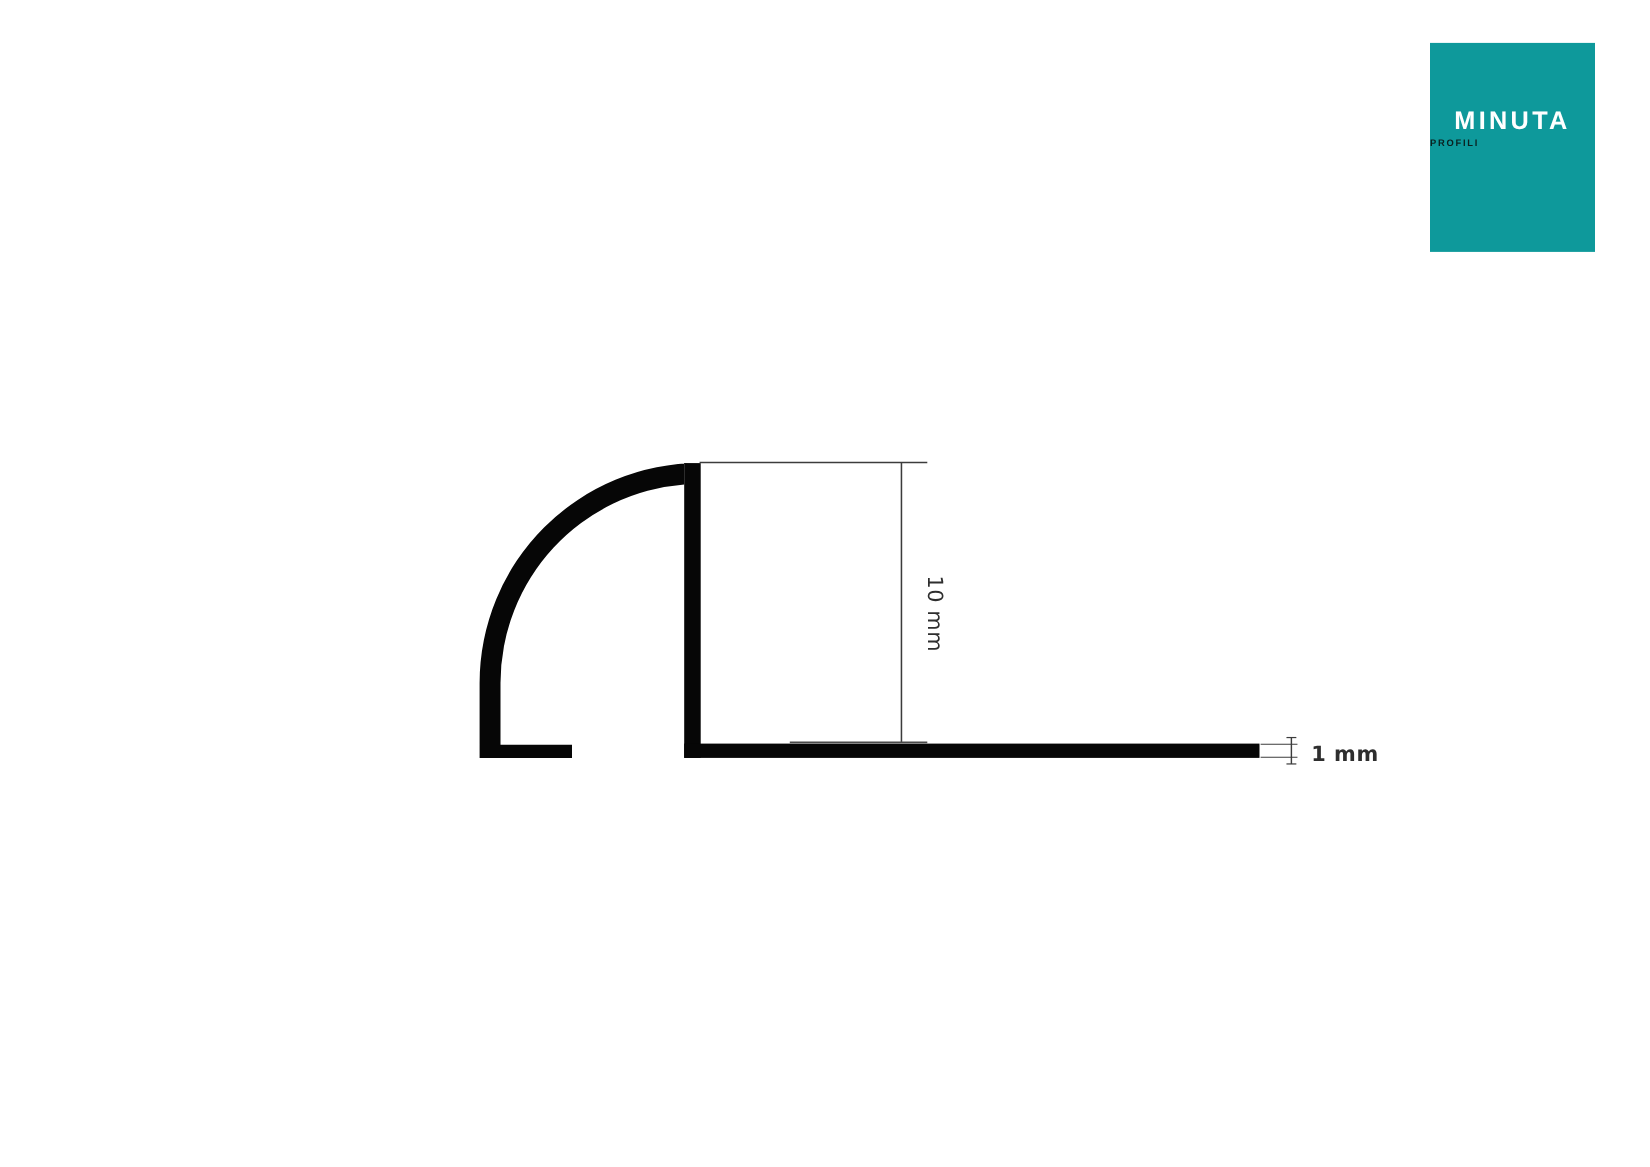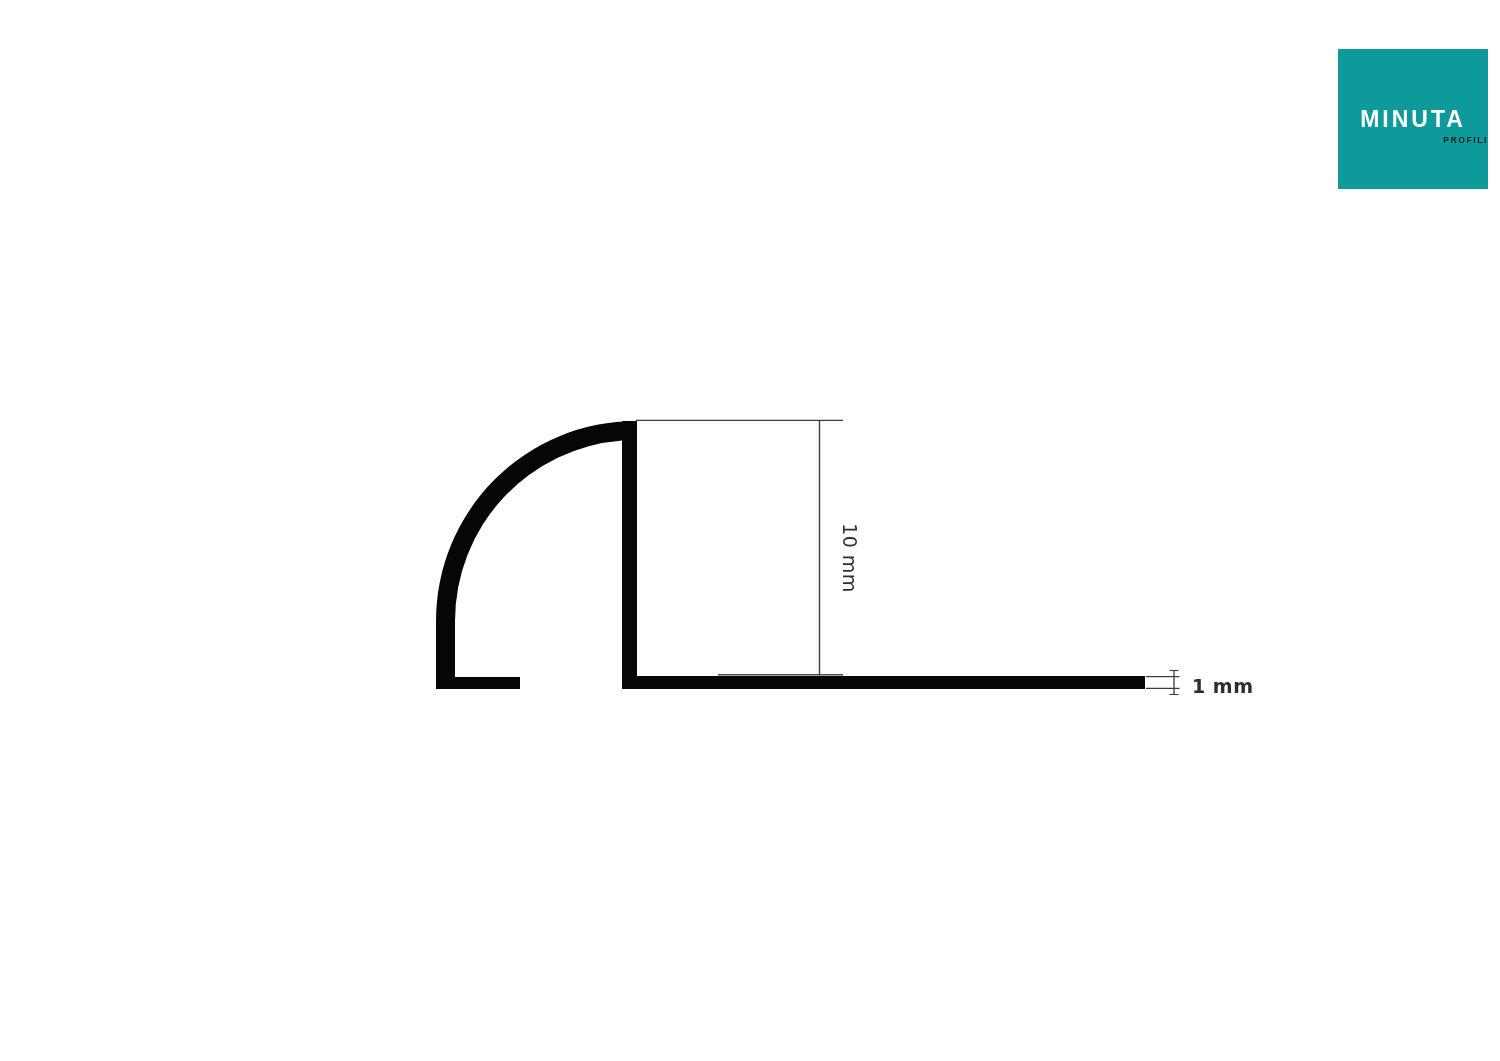--- a/index.html
+++ b/index.html
@@ -31,39 +31,39 @@
     white-space: nowrap;
     line-height: 1;
   }
   .dim-label.vertical {
     transform: translate(-50%, -50%) rotate(90deg);
   }
 
   
   .logo {
     position: absolute;
-    left: 1300px; top: 49px;
-    width: 150px; height: 140px; margin-left: 38px;
+    left: 1300px; top: 39px;
+    width: 150px; height: 190px;
   }
   .logo .brand {
     position: absolute;
     top: 59px; left: 0;
     width: 100%;
     text-align: center;
     font-family: "Liberation Sans", sans-serif;
     font-weight: 800;
     font-size: 23px;
     letter-spacing: 3px;
     line-height: 1;
   }
   .logo .subtitle {
     position: absolute;
     top: 87px; left: 0;
     width: 100%;
-    text-align: right;
+    text-align: left;
     font-family: "Liberation Sans", sans-serif;
     font-weight: 700;
     font-size: 8.5px;
     letter-spacing: 1.6px;
     line-height: 1;
   }
 </style>
 </head>
 <body>
 

